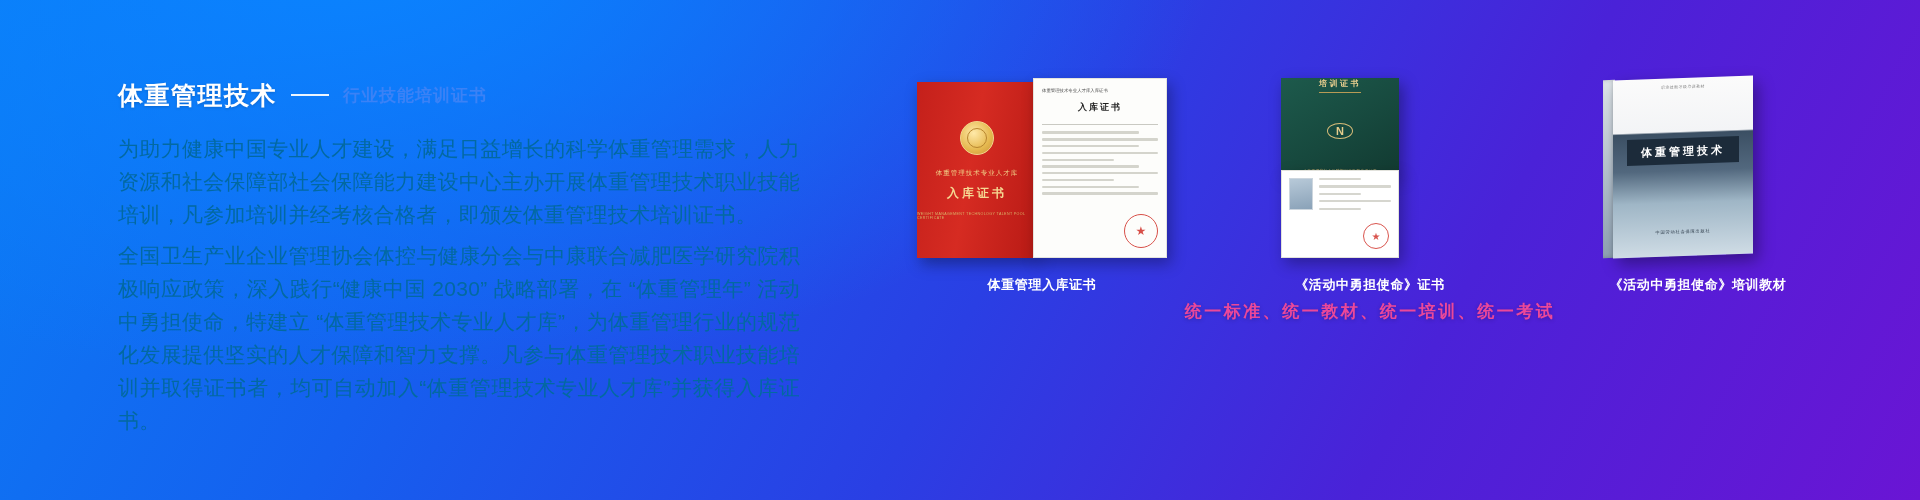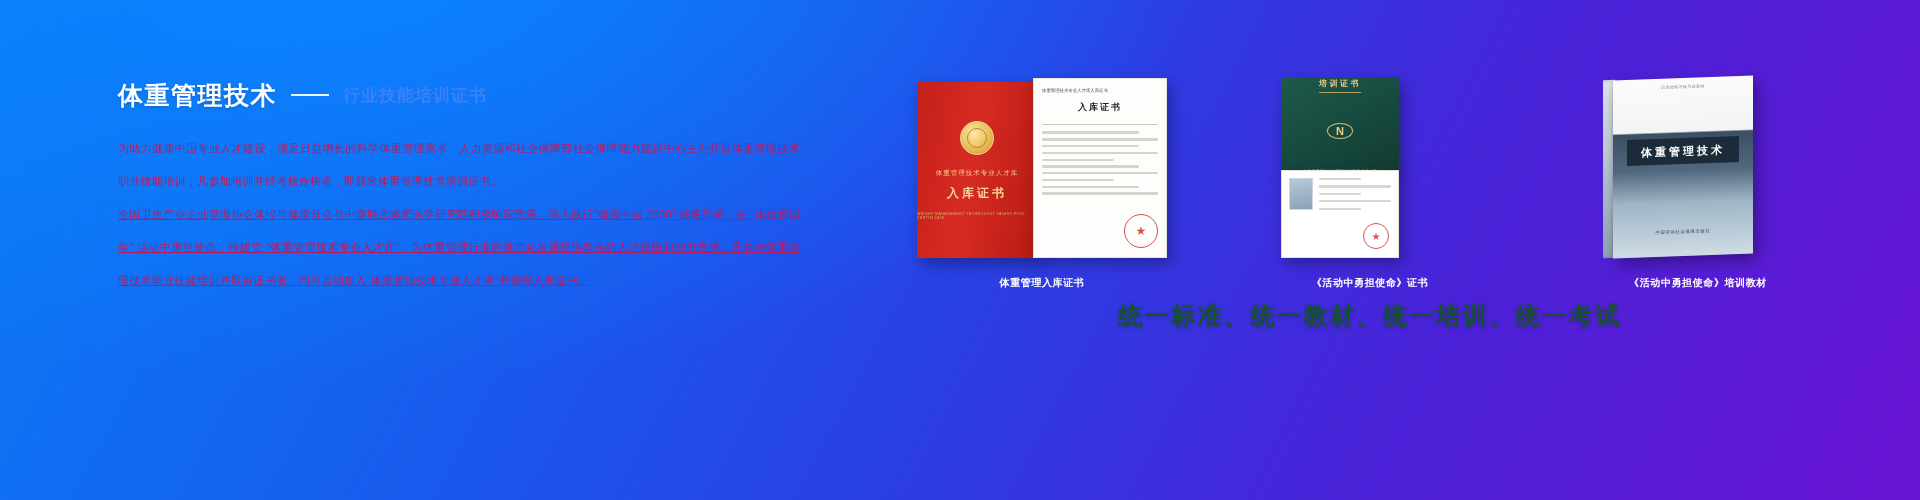--- a/index.html
+++ b/index.html
@@ -22,36 +22,36 @@
     color:#ffffff; font-size:25px; font-weight:bold; letter-spacing:1.5px;
     white-space:nowrap; text-shadow:0 1px 3px rgba(0,0,0,.18);
   }
   .title-dash { width:38px; height:2px; background:#ffffff; opacity:.92; flex:none; }
   .title-sub {
     color:#3b82f6; font-size:17px; font-weight:bold; letter-spacing:1px; white-space:nowrap;
   }
 
   .body-copy { margin-top:20px; }
   .para {
-    color:#be185d; font-size:11px; line-height:33px; letter-spacing:.3px;
+    color:#0369a1; font-size:21px; line-height:33px; letter-spacing:.3px;
     text-align:justify; text-justify:inter-ideograph; width:682px;
   }
-  .para + .para { margin-top:0px;text-decoration:underline; }
+  .para + .para { margin-top:8px; }
 
   
   .right-col { position:absolute; left:880px; top:78px; width:980px; height:330px; }
 
   .cert-row {
     position:absolute; left:0; top:0; width:980px; height:190px;
     display:flex; align-items:flex-start; justify-content:center; gap:78px;
   }
   .cert-group { width:250px; display:flex; flex-direction:column; align-items:center; }
   .cert-art { height:182px; display:flex; align-items:flex-start; justify-content:center; }
   .cert-caption {
-    margin-top:16px; color:#ffffff; font-size:10px; font-weight:bold;
+    margin-top:16px; color:#ffffff; font-size:13px; font-weight:bold;
     letter-spacing:.6px; white-space:nowrap; text-align:left;
   }
 
   
   .cert1 { position:relative; width:250px; height:180px; }
   .c1-red {
     position:absolute; left:0; top:4px; width:120px; height:176px;
     background:linear-gradient(100deg,#c4201b 0%,#d62b22 45%,#b81a15 100%);
     box-shadow:4px 6px 14px rgba(0,0,0,.35);
     display:flex; flex-direction:column; align-items:center; justify-content:center;
@@ -161,21 +161,21 @@
   }
   .c3-spine {
     position:absolute; left:30px; top:2px; width:12px; height:178px;
     background:linear-gradient(180deg,#dfe5ea,#8fa3b4);
     transform:skewY(-2deg); box-shadow:inset -2px 0 4px rgba(0,0,0,.18);
   }
 
   
   .slogan {
     position:absolute; left:880px; top:300px; width:980px; text-align:center;
-    color:#14532d; font-size:24px; font-weight:bold; letter-spacing:2.5px;
+    color:#ec4899; font-size:17px; font-weight:bold; letter-spacing:2.5px;
     text-shadow:0 1px 4px rgba(0,0,0,.22);
   }
 </style>
 </head>
 <body>
 
 <div class="banner">
 
   <div class="left-col">
 

